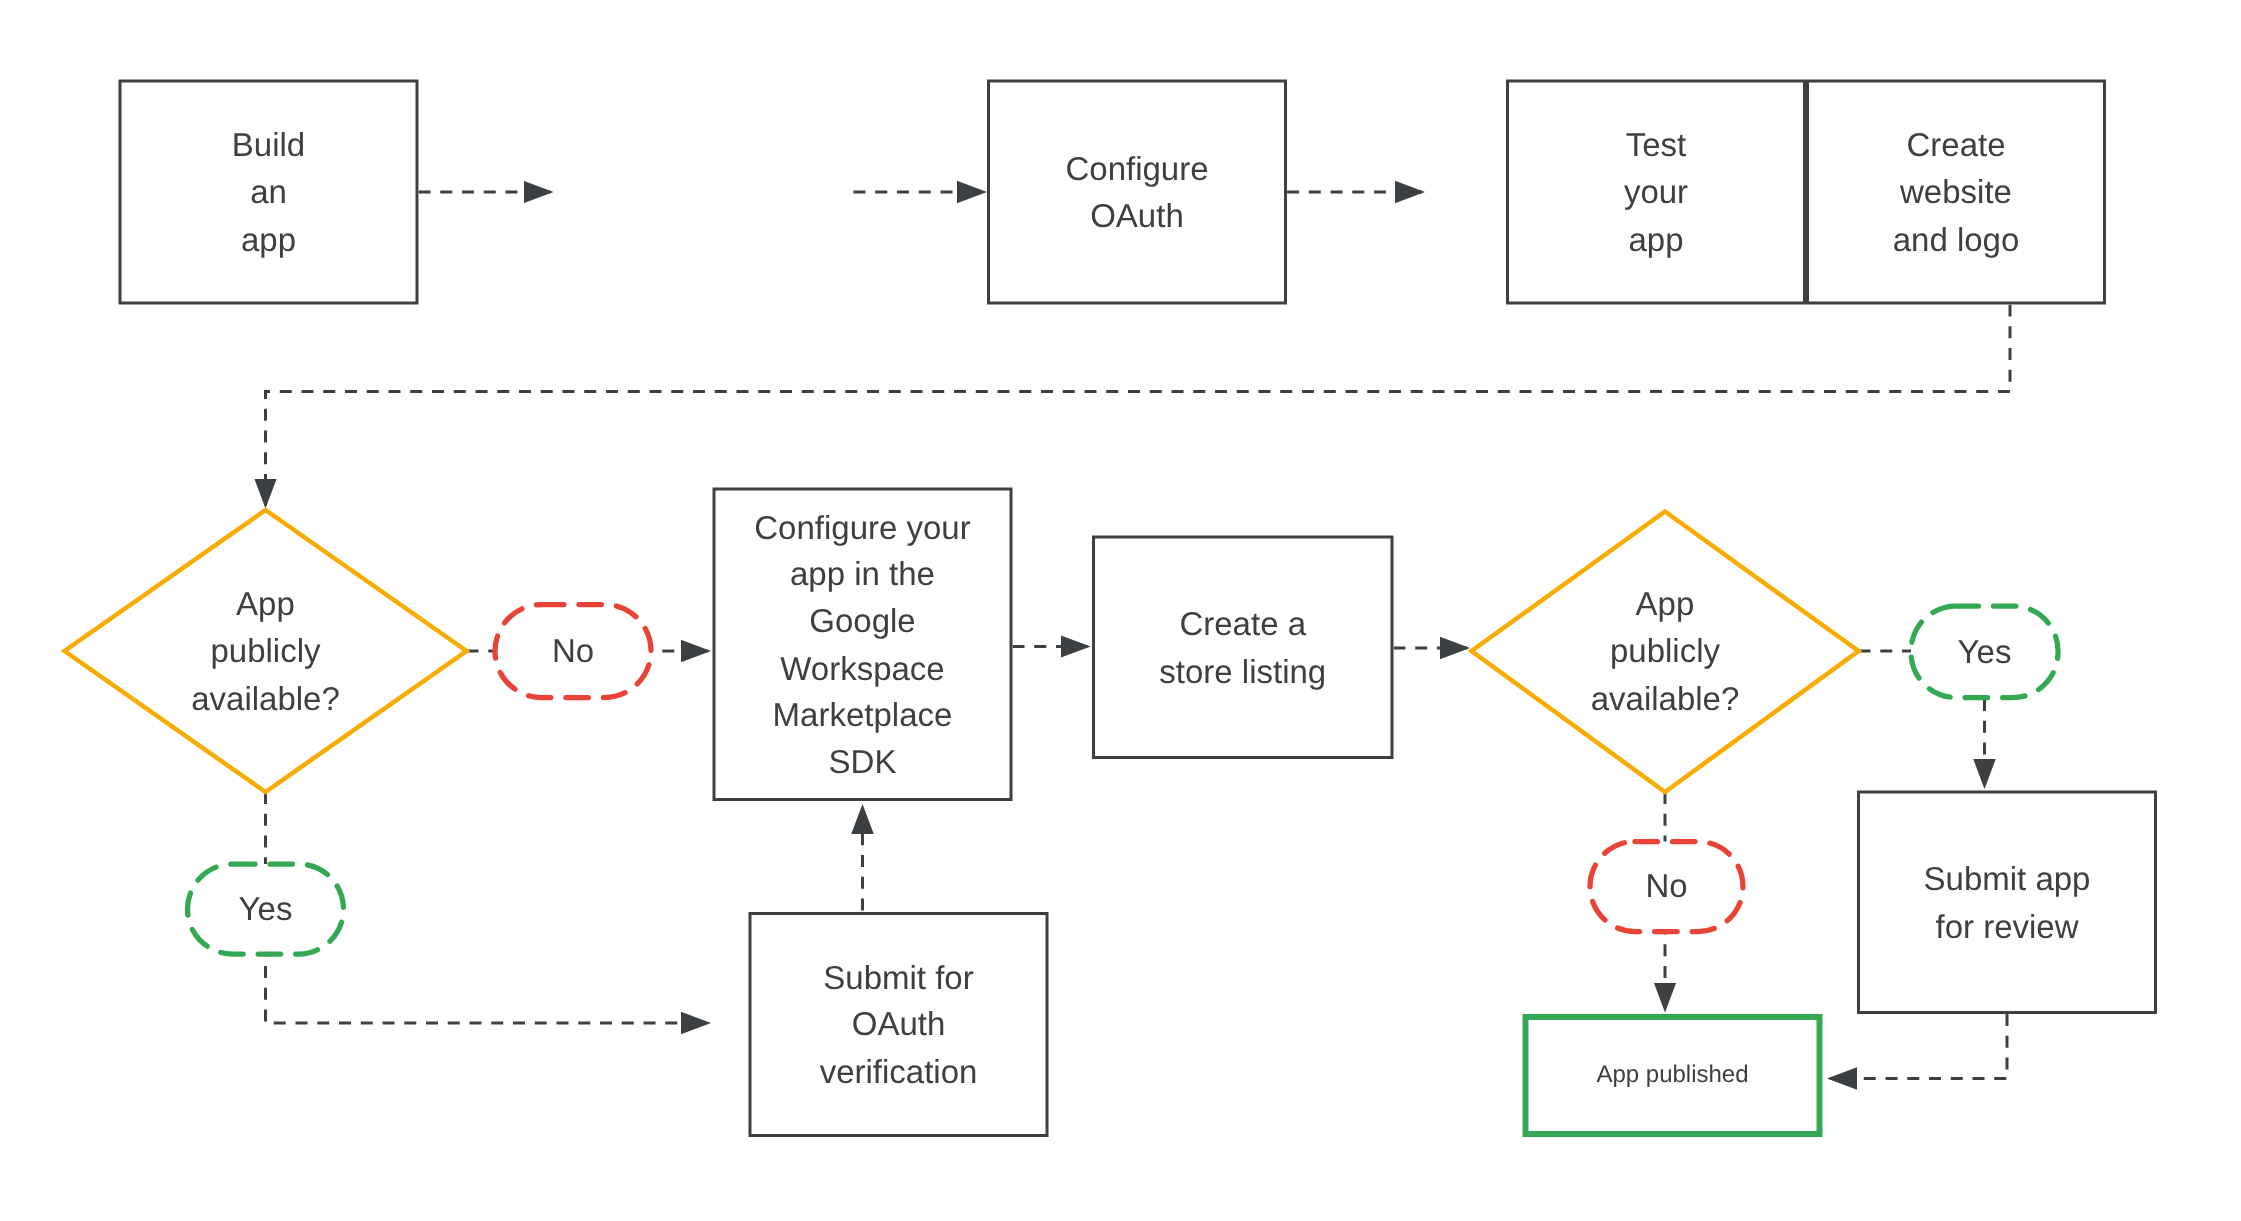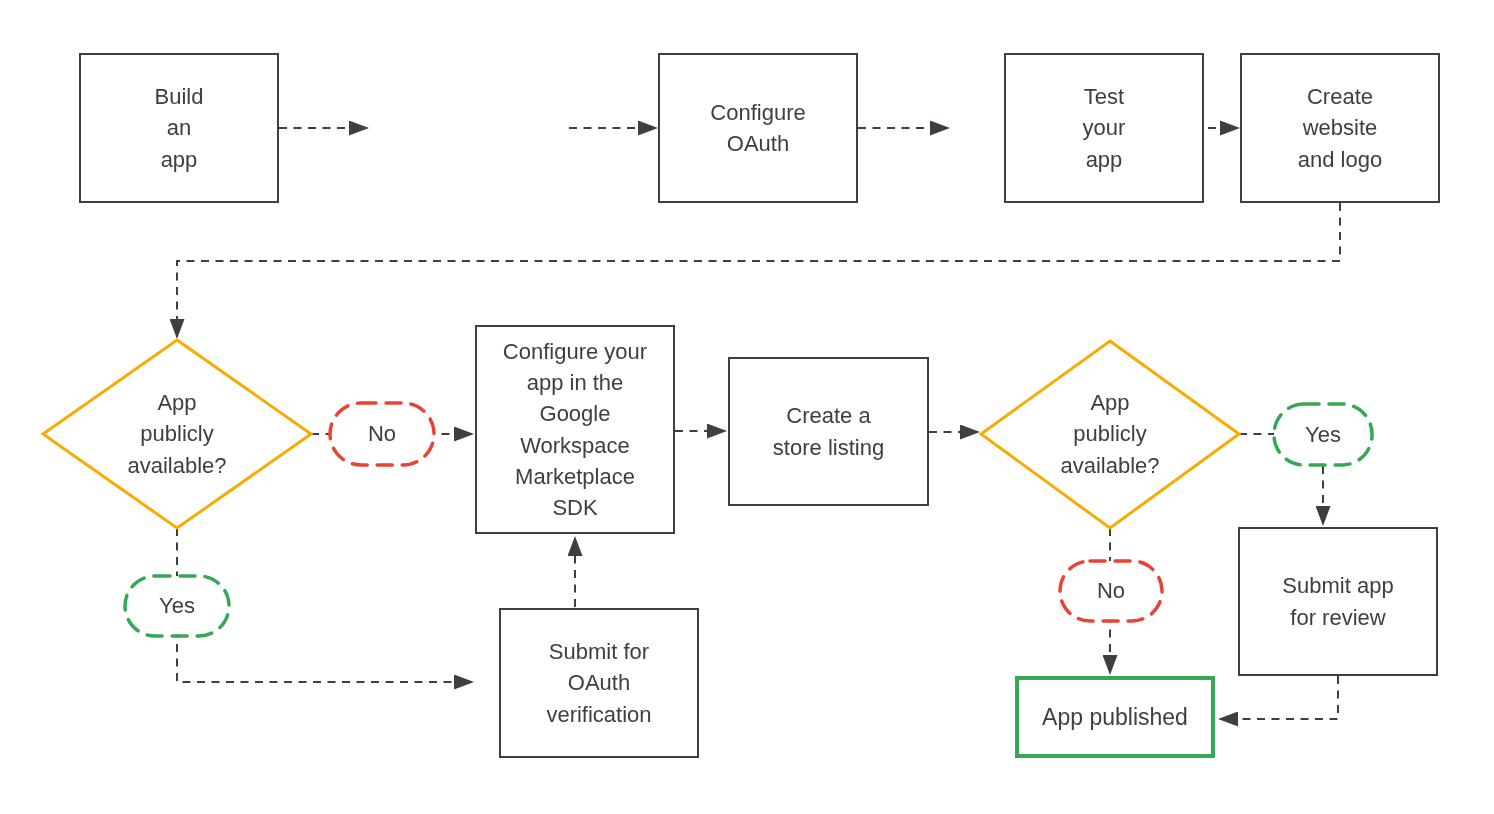--- a/index.html
+++ b/index.html
@@ -62,21 +62,21 @@
     align-items: center;
     justify-content: center;
     text-align: center;
     white-space: pre-line;
     font-size: 22px;
     line-height: 1.42;
     color: var(--ink, #3c4043);
   }
   .node.published {
     border: 4px solid var(--published, #34a853);
-    font-size: 23px;
+    font-size: 16px;
   }
   
   .float-label {
     position: absolute;
     display: flex;
     align-items: center;
     justify-content: center;
     text-align: center;
     white-space: pre-line;
     font-size: 22px;
@@ -136,21 +136,21 @@
 app</div>
 
 
   <div class="node" style="left:658px; top:53px;  width:200px; height:150px;">Configure
 OAuth</div>
 
   <div class="node" style="left:1004px; top:53px;  width:200px; height:150px;">Test
 your
 app</div>
 
-  <div class="node" style="left:1240px; top:53px; width:200px; height:150px;">Create
+  <div class="node" style="left:1204px; top:53px; width:200px; height:150px;">Create
 website
 and logo</div>
 
   <div class="node" style="left:728px; top:357px; width:201px; height:149px;">Create a
 store listing</div>
 
   <div class="node" style="left:475px; top:325px; width:200px; height:209px;">Configure your
 app in the
 Google
 Workspace

